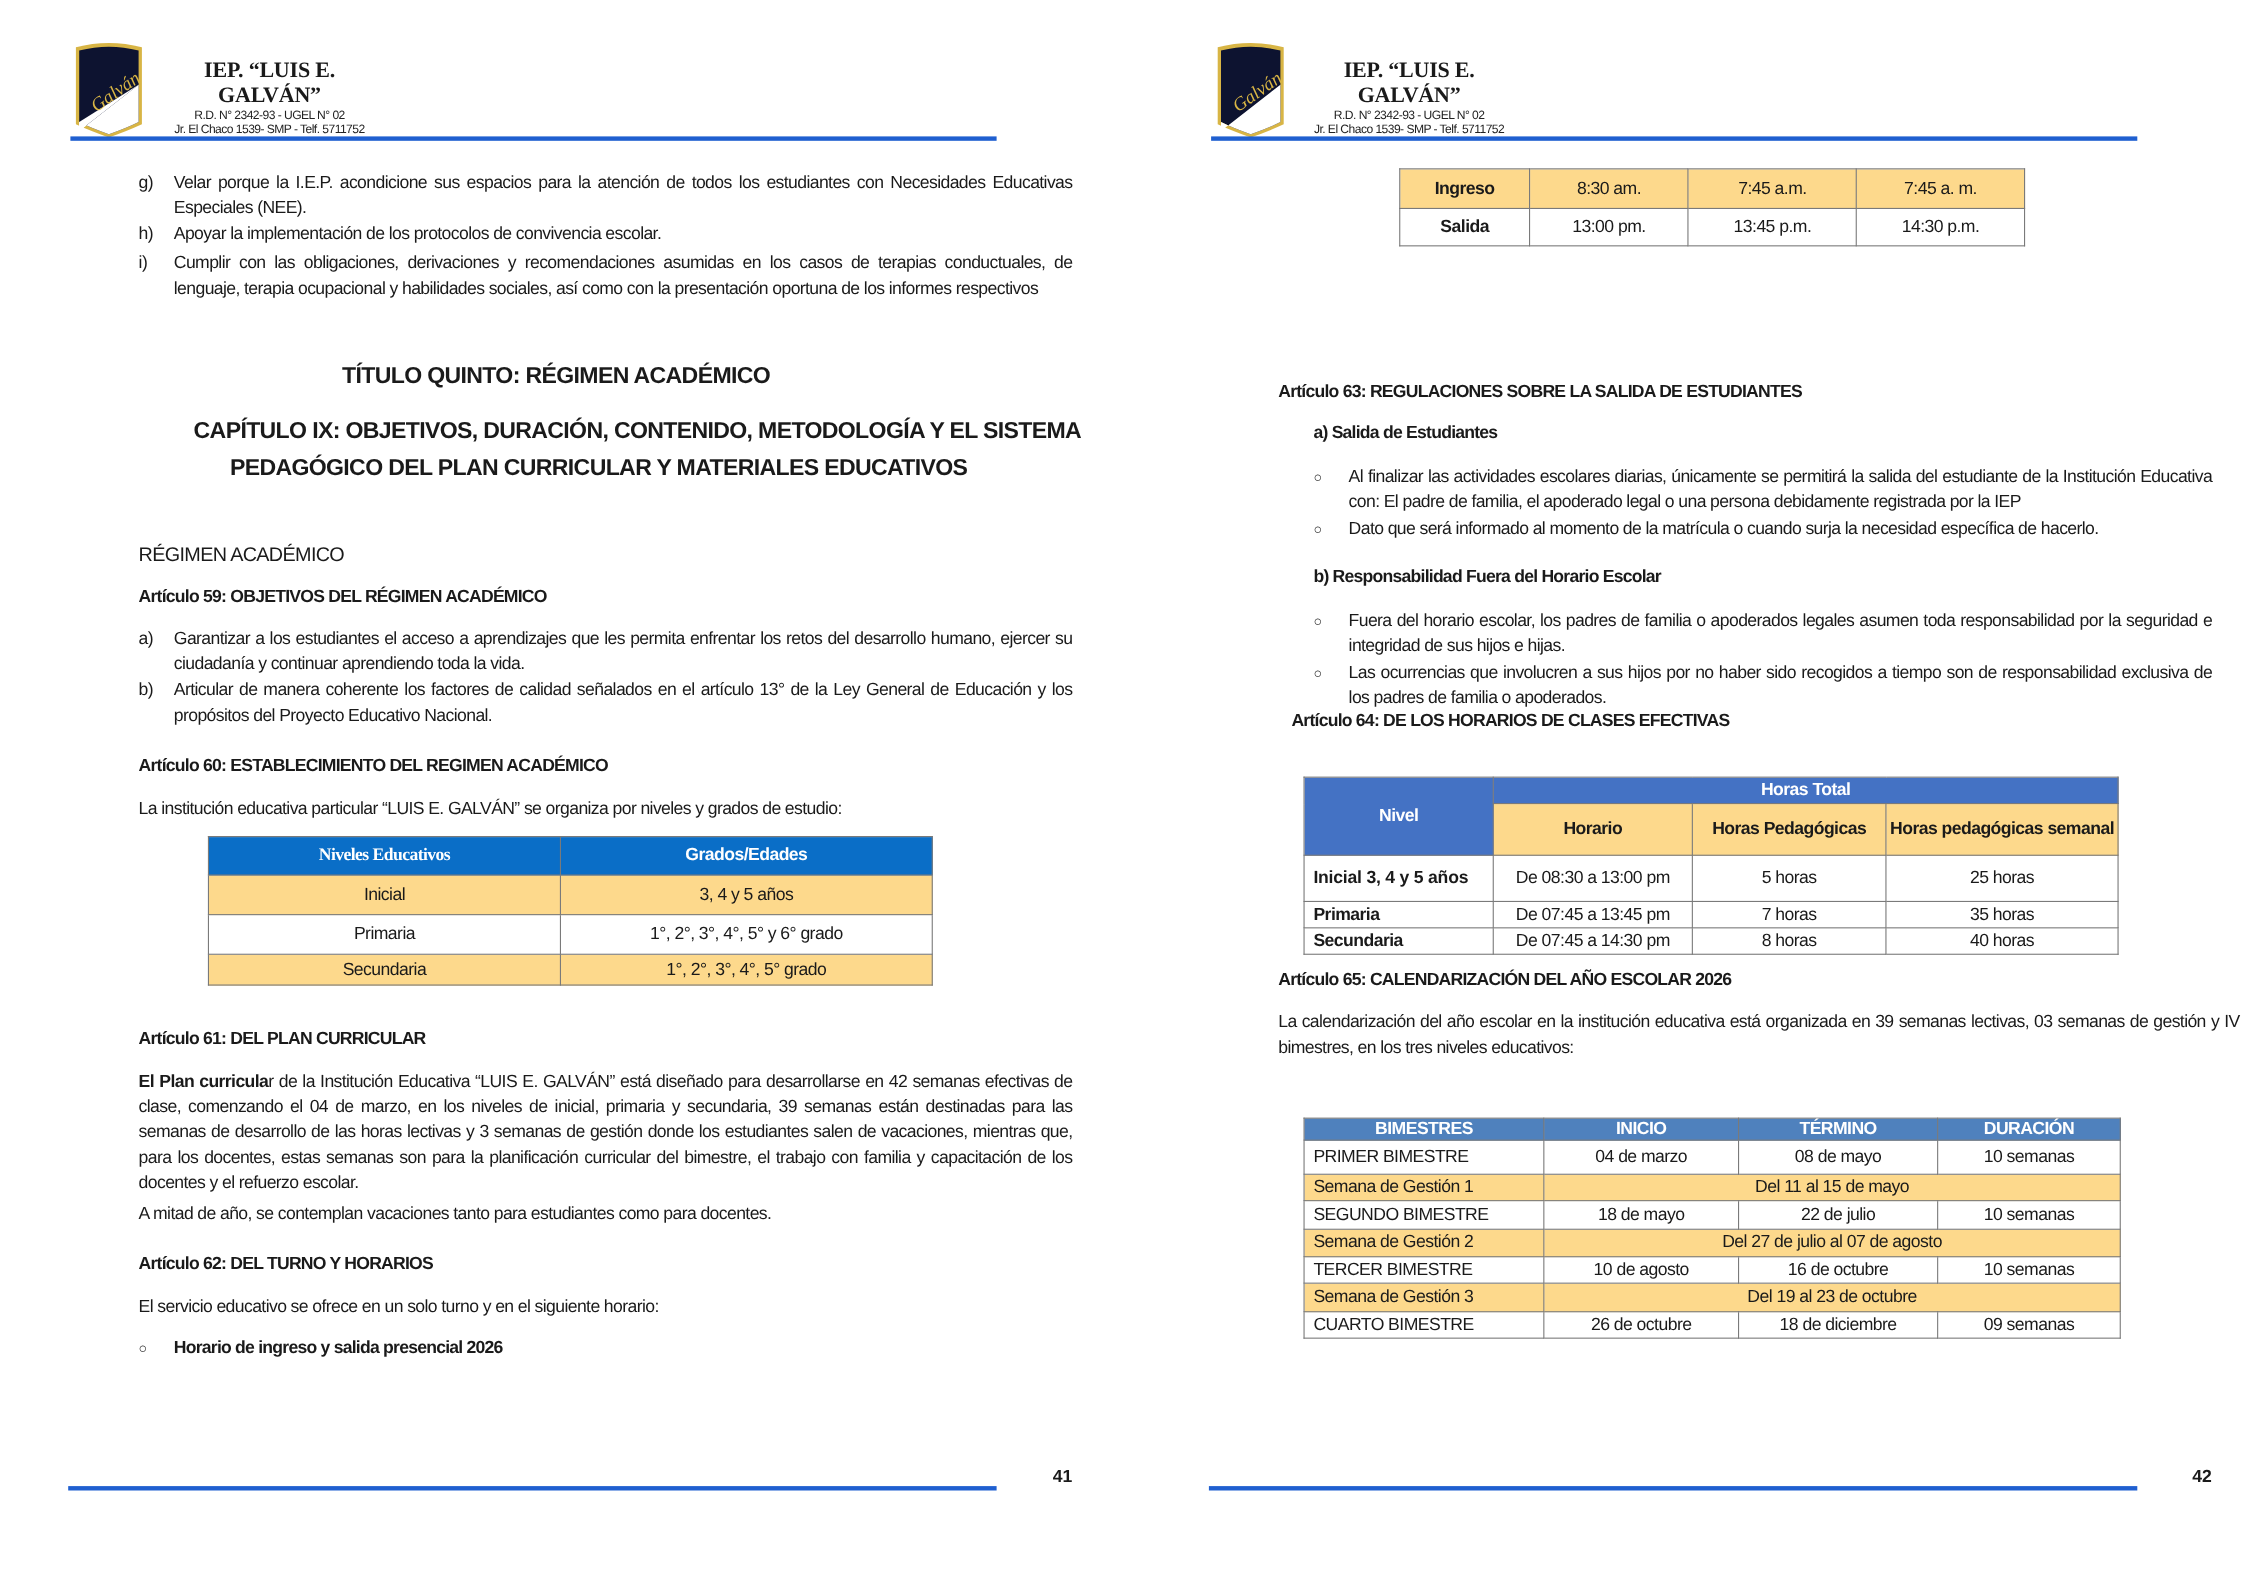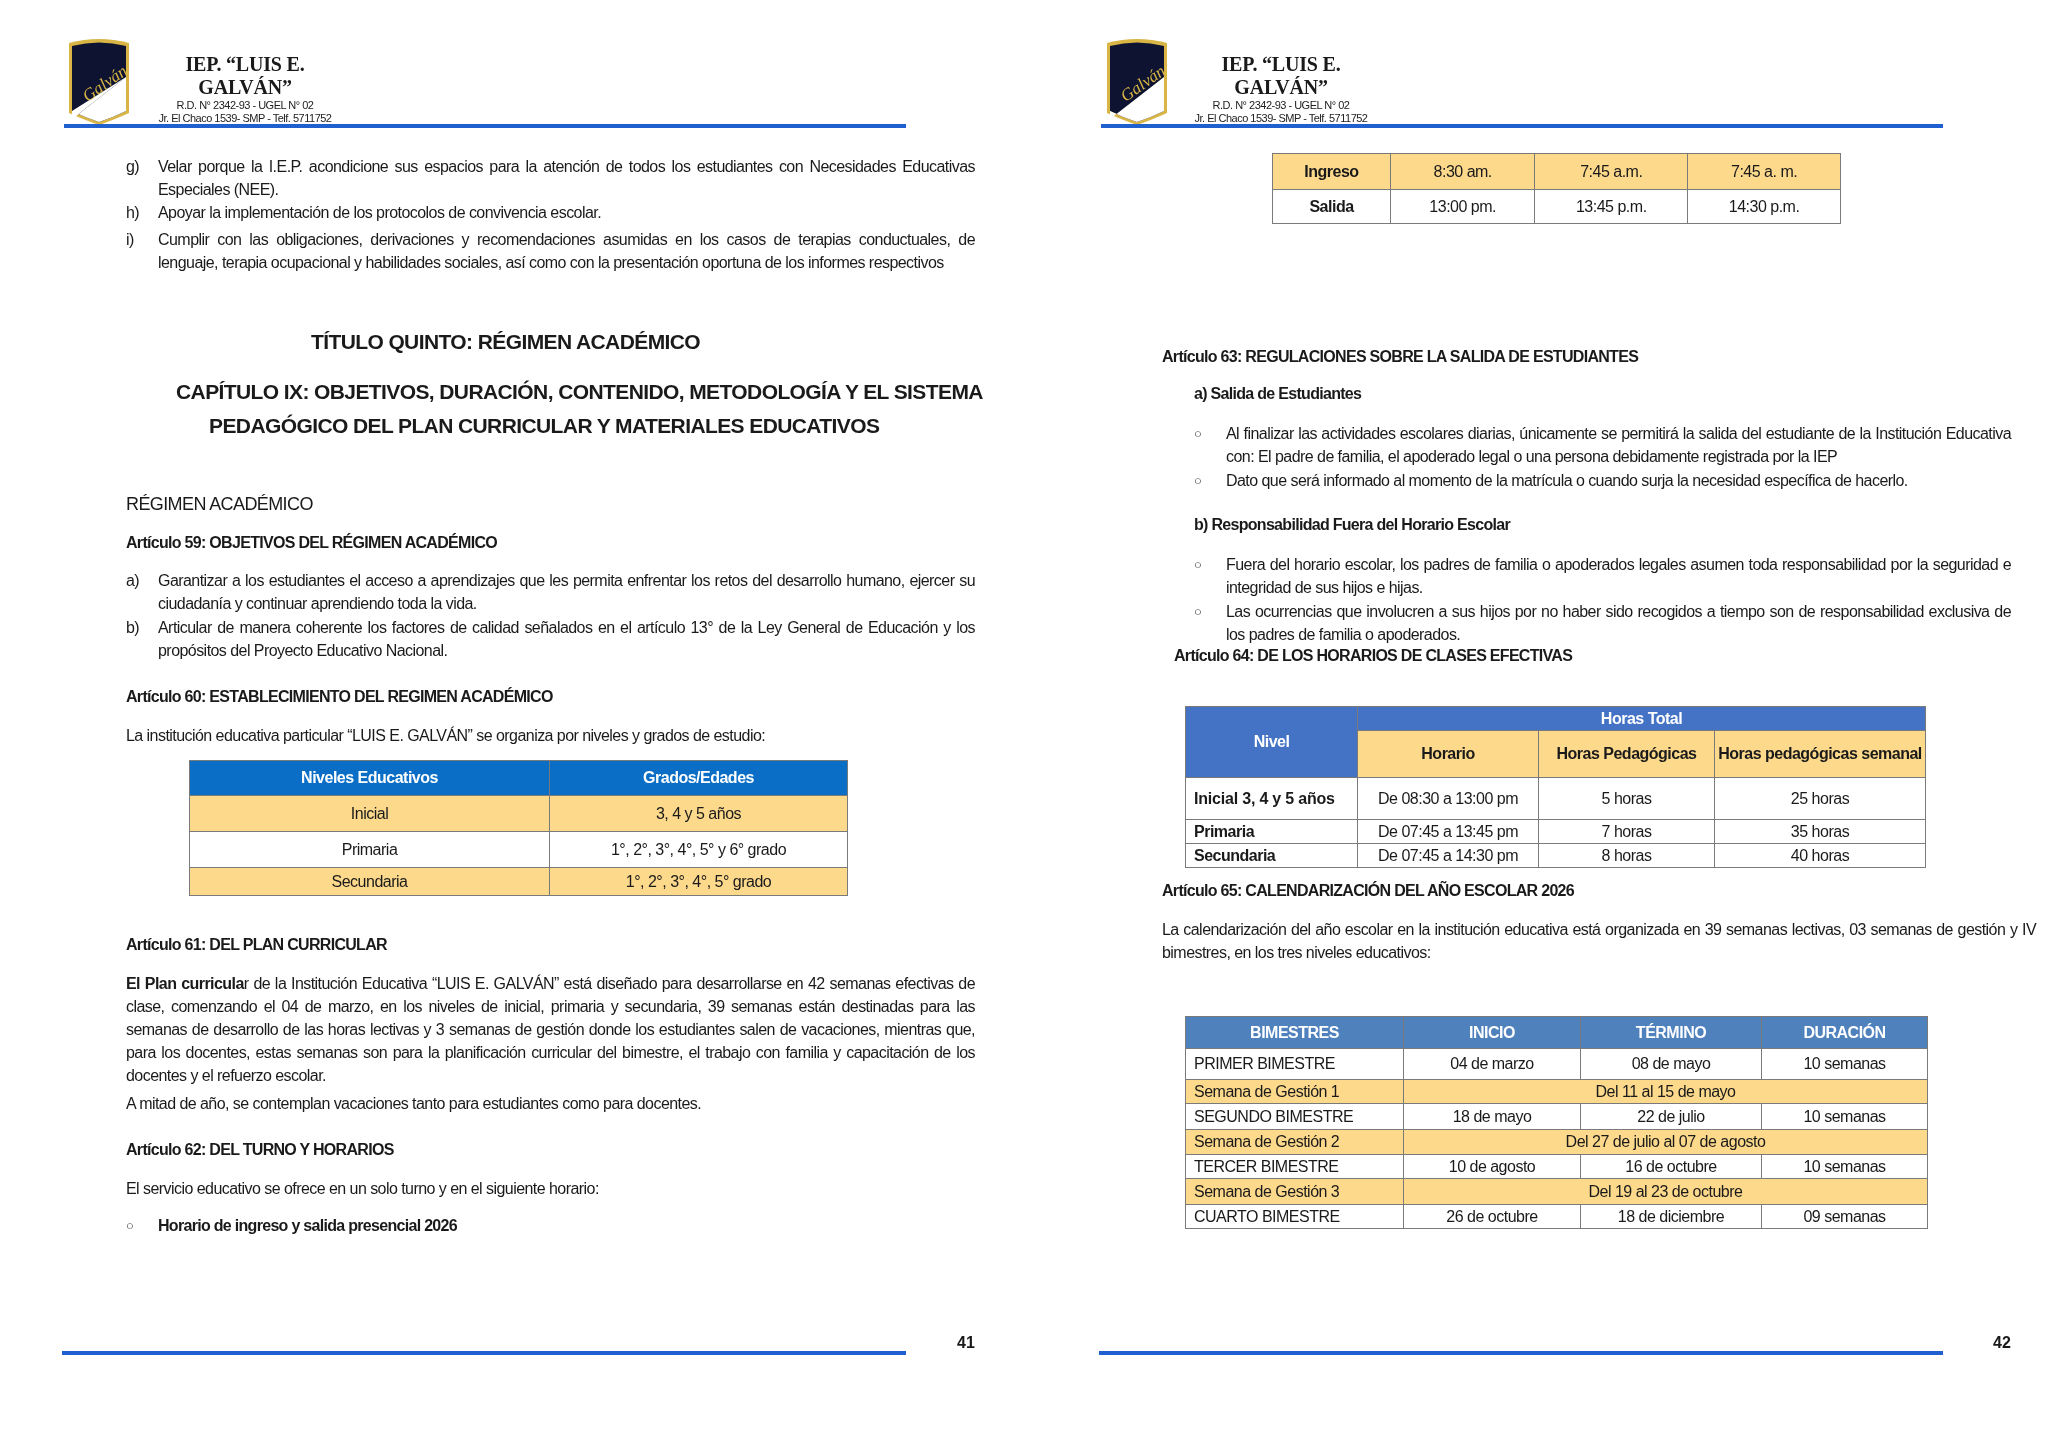--- a/index.html
+++ b/index.html
@@ -84,21 +84,21 @@
     <span class="mk">b)</span>
     <span class="tx">Articular de manera coherente los factores de calidad señalados en el artículo 13° de la Ley General de Educación y los propósitos del Proyecto Educativo Nacional.</span>
   </div>
 
   <div class="h-art" style="left:126px; top:688px;">Artículo 60: ESTABLECIMIENTO DEL REGIMEN ACADÉMICO</div>
   <div class="p" style="left:126px; top:724px;">La institución educativa particular “LUIS E. GALVÁN” se organiza por niveles y grados de estudio:</div>
 
   <table style="left:189px; top:760px; width:659px;">
     <tbody>
         <tr style="height:35px;">
-      <th class="hd-blue" style="width:360px;">Niveles Educativos</th>
+      <th class="hd-blue" style="width:320px;font-family:Liberation Serif, serif;">Niveles Educativos</th>
       <th class="hd-blue">Grados/Edades</th>
     </tr>
     <tr class="yel" style="height:36px;">
       <td>Inicial</td>
       <td>3, 4 y 5 años</td>
     </tr>
     <tr class="wht" style="height:36px;">
       <td>Primaria</td>
       <td>1°, 2°, 3°, 4°, 5° y 6° grado</td>
     </tr>
@@ -211,21 +211,21 @@
       <td>40 horas</td>
     </tr>
   </tbody>
     </table>
 
   <div class="h-art" style="left:138px; top:882px;">Artículo 65: CALENDARIZACIÓN DEL AÑO ESCOLAR 2026</div>
   <div class="p just" style="left:138px; top:918px; width:874px;">La calendarización del año escolar en la institución educativa está organizada en 39 semanas lectivas, 03 semanas de gestión y IV bimestres, en los tres niveles educativos:</div>
 
   <table style="left:161px; top:1016px; width:743px;">
     <tbody>
-        <tr class="hd-blue3" style="height:32px;">
+        <tr class="hd-blue3" style="height:20px;">
       <th class="hd-blue3" style="width:218px;">BIMESTRES</th>
       <th class="hd-blue3" style="width:177px;">INICIO</th>
       <th class="hd-blue3" style="width:181px;">TÉRMINO</th>
       <th class="hd-blue3">DURACIÓN</th>
     </tr>
     <tr class="wht" style="height:31px;">
       <td class="left-al">PRIMER BIMESTRE</td>
       <td>04 de marzo</td>
       <td>08 de mayo</td>
       <td>10 semanas</td>

